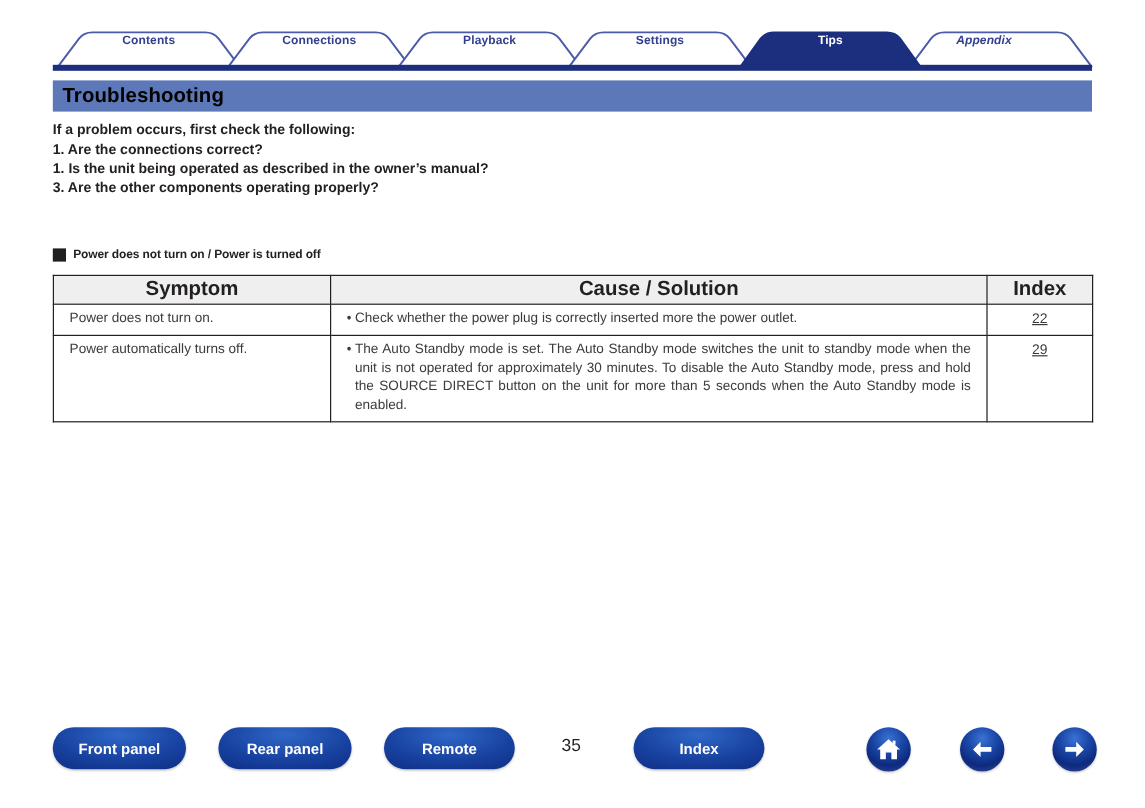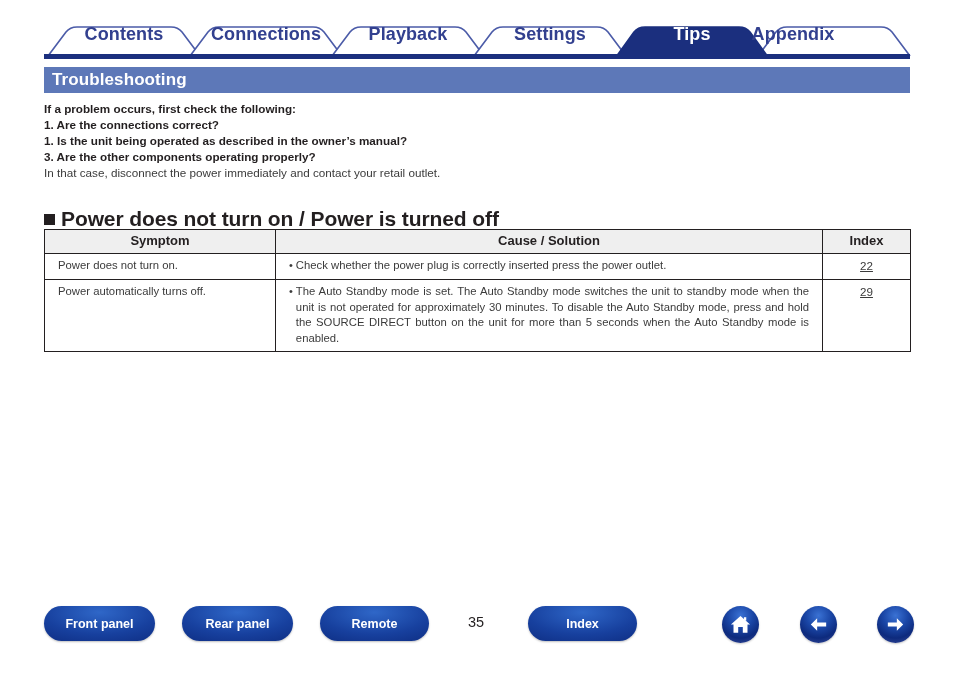--- a/index.html
+++ b/index.html
@@ -27,21 +27,21 @@
   }
   #tabbar-svg {
     position: absolute;
     left: 0;
     top: 0;
   }
   .tab-label {
     position: absolute;
     top: 34px;
     transform: translate(-50%, -50%);
-    font-size: 18px;
+    font-size: 10px;
     font-weight: bold;
     letter-spacing: 0.1px;
     white-space: nowrap;
     color: #32408f;
     pointer-events: none;
   }
   .tab-label.active {
     color: #ffffff;
   }
 
@@ -50,21 +50,21 @@
     position: absolute;
     left: 44px;
     top: 67px;
     width: 866px;
     height: 26px;
     background: #5d78b8;
     display: flex;
     align-items: center;
   }
   #title-text {
-    color: #ffffff;
+    color: #000000;
     font-size: 17px;
     font-weight: bold;
     padding-left: 8px;
     letter-spacing: 0.1px;
   }
 
   
   #intro {
     position: absolute;
     left: 44px;
@@ -93,21 +93,21 @@
     align-items: center;
     gap: 6px;
   }
   #section-square {
     width: 11px;
     height: 11px;
     background: #231f20;
     display: inline-block;
   }
   #section-title {
-    font-size: 21px;
+    font-size: 10px;
     font-weight: bold;
     color: #231f20;
     letter-spacing: -0.1px;
   }
 
   
   #tbl {
     position: absolute;
     left: 44px;
     top: 229px;
@@ -121,21 +121,21 @@
     font-size: 11.3px;
     line-height: 15.5px;
     color: #3b3b3b;
   }
   #tbl th {
     background: #efefef;
     text-align: center;
     font-weight: bold;
     color: #231f20;
     padding: 3px 4px 4px;
-    font-size: 13px;
+    font-size: 17px;
   }
   #tbl td {
     padding: 4px 13px 5px;
   }
   col.c-symptom { width: 231px; }
   col.c-cause   { width: 547px; }
   col.c-page    { width: 88px; }
 
   td.symptom-cell { padding-left: 7px; }
   td.cause-cell   { padding-left: 6px; }
@@ -238,33 +238,32 @@
     <path d="M 616 57 L 634 32 Q 638 27 645 27 L 739 27 Q 746 27 750 32 L 768 57 Z" fill="#1b2f7e" stroke="#1b2f7e" stroke-width="1.6" stroke-linejoin="round"></path>
 
     <rect x="44" y="54" width="866" height="5" fill="#1b2f7e"></rect>
   </svg>
 
   <div class="tab-label" style="left:124px;">Contents</div>
   <div class="tab-label" style="left:266px;">Connections</div>
   <div class="tab-label" style="left:408px;">Playback</div>
   <div class="tab-label" style="left:550px;">Settings</div>
   <div class="tab-label active" style="left:692px;">Tips</div>
-  <div class="tab-label" style="left:793px;">Appendix</div>
+  <div class="tab-label" style="left:820px;font-style:italic;">Appendix</div>
 </div>
 
 <div id="title-bar">
   <span id="title-text">Troubleshooting</span>
 </div>
 
 <div id="intro">
   <div class="intro-line bold">If a problem occurs, first check the following:</div>
   <div class="intro-line bold">1. Are the connections correct?</div>
   <div class="intro-line bold">1. Is the unit being operated as described in the owner’s manual?</div>
   <div class="intro-line bold">3. Are the other components operating properly?</div>
-  <div class="intro-line normal">In that case, disconnect the power immediately and contact your retail outlet.</div>
 </div>
 
 <div id="section-heading">
   <span id="section-square"></span>
   <span id="section-title">Power does not turn on / Power is turned off</span>
 </div>
 
 <table id="tbl">
   <colgroup>
     <col class="c-symptom">
@@ -277,21 +276,21 @@
       <th>Cause / Solution</th>
       <th>Index</th>
     </tr>
   </thead>
   <tbody>
     <tr>
       <td class="symptom-cell">Power does not turn on.</td>
       <td class="cause-cell">
         <div class="bullet-item">
           <span class="bullet-dot">•</span>
-          <span class="bullet-text nojust">Check whether the power plug is correctly inserted press the power outlet.</span>
+          <span class="bullet-text nojust">Check whether the power plug is correctly inserted more the power outlet.</span>
         </div>
       </td>
       <td class="page-cell">
         <span class="page-link">22</span>
       </td>
     </tr>
     <tr>
       <td class="symptom-cell">Power automatically turns off.</td>
       <td class="cause-cell">
         <div class="bullet-item">

